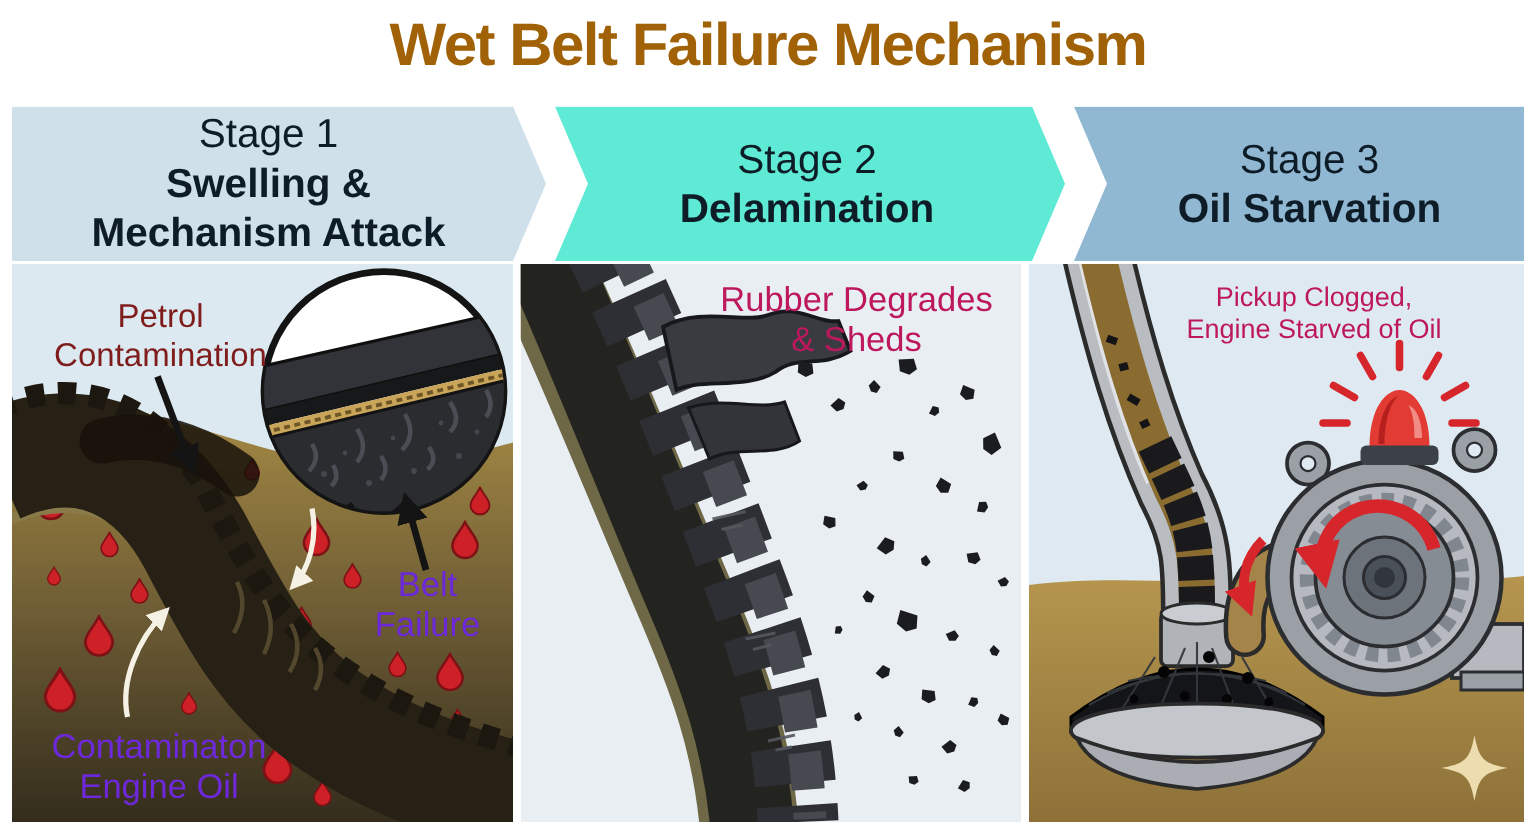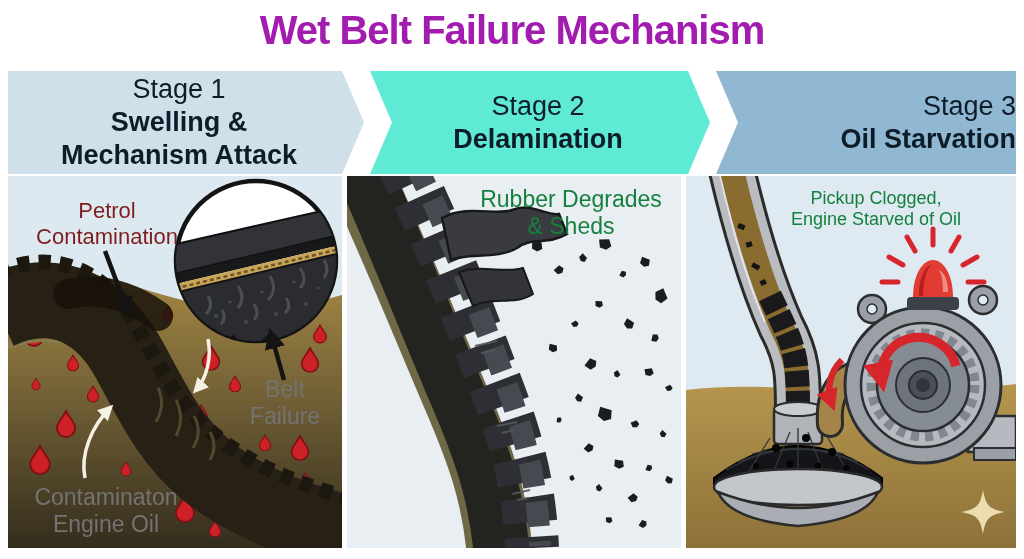--- a/index.html
+++ b/index.html
@@ -1,43 +1,43 @@
 <!DOCTYPE html>
 <html><head>
 <meta charset="utf-8">
 <style>
   html,body{margin:0;padding:0;background:#ffffff;}
   .page{position:relative;width:1024px;height:559px;background:#ffffff;overflow:hidden;
         font-family:"Liberation Sans",sans-serif;}
   .title{position:absolute;left:0;top:8px;width:1024px;text-align:center;
-         font-size:40px;font-weight:bold;letter-spacing:-1px;color:#a21caf;}
+         font-size:40px;font-weight:bold;letter-spacing:-1px;color:#a16207;}
   .figure{position:absolute;left:8px;top:71px;width:1008px;height:477px;}
   .band{display:flex;gap:6px;height:103px;}
   .seg{display:flex;flex-direction:column;justify-content:center;align-items:center;
        color:#0e1c28;font-size:27px;line-height:1.22;}
   .seg .stg{font-weight:normal;}
   .seg .sub{font-weight:bold;}
   .sub:empty{display:none;}
   .seg1{width:356px;background:#cfe0eb;
         clip-path:polygon(0 0,calc(100% - 22px) 0,100% 50%,calc(100% - 22px) 100%,0 100%);
         padding-right:14px;box-sizing:border-box;}
   .seg2{width:340px;background:#5eead4;
         clip-path:polygon(0 0,calc(100% - 22px) 0,100% 50%,calc(100% - 22px) 100%,0 100%,22px 50%);
         padding-left:10px;padding-right:14px;box-sizing:border-box;}
   .seg3{width:300px;background:#90b8d3;
         clip-path:polygon(0 0,100% 0,100% 100%,0 100%,22px 50%);
-        padding-left:14px;box-sizing:border-box;align-items:flex-end;}
+        padding-left:14px;box-sizing:border-box;}
   .panels{display:flex;gap:5px;margin-top:2px;height:372px;}
   .panel{position:relative;overflow:hidden;height:372px;}
   .p1{width:334px;}.p2{width:334px;}.p3{width:330px;}
   .panel svg{display:block;}
   .lbl{position:absolute;text-align:center;line-height:1.18;}
   .lbl-dark{color:#7f1d1d;}
-  .lbl-navy{color:#15803d;}
-  .lbl-cream{color:#737373;}
+  .lbl-navy{color:#be185d;}
+  .lbl-cream{color:#6d28d9;}
   .petrol{left:4px;top:22px;width:190px;font-size:22px;}
   .swells{left:222px;top:200px;width:110px;font-size:23px;}
   .engoil{left:0px;top:308px;width:196px;font-size:23px;}
   .sheds{left:118px;top:10px;width:212px;font-size:23px;}
   .clog{left:56px;top:12px;width:268px;font-size:18px;}
 </style>
 </head>
 <body>
 
 <div class="page">

